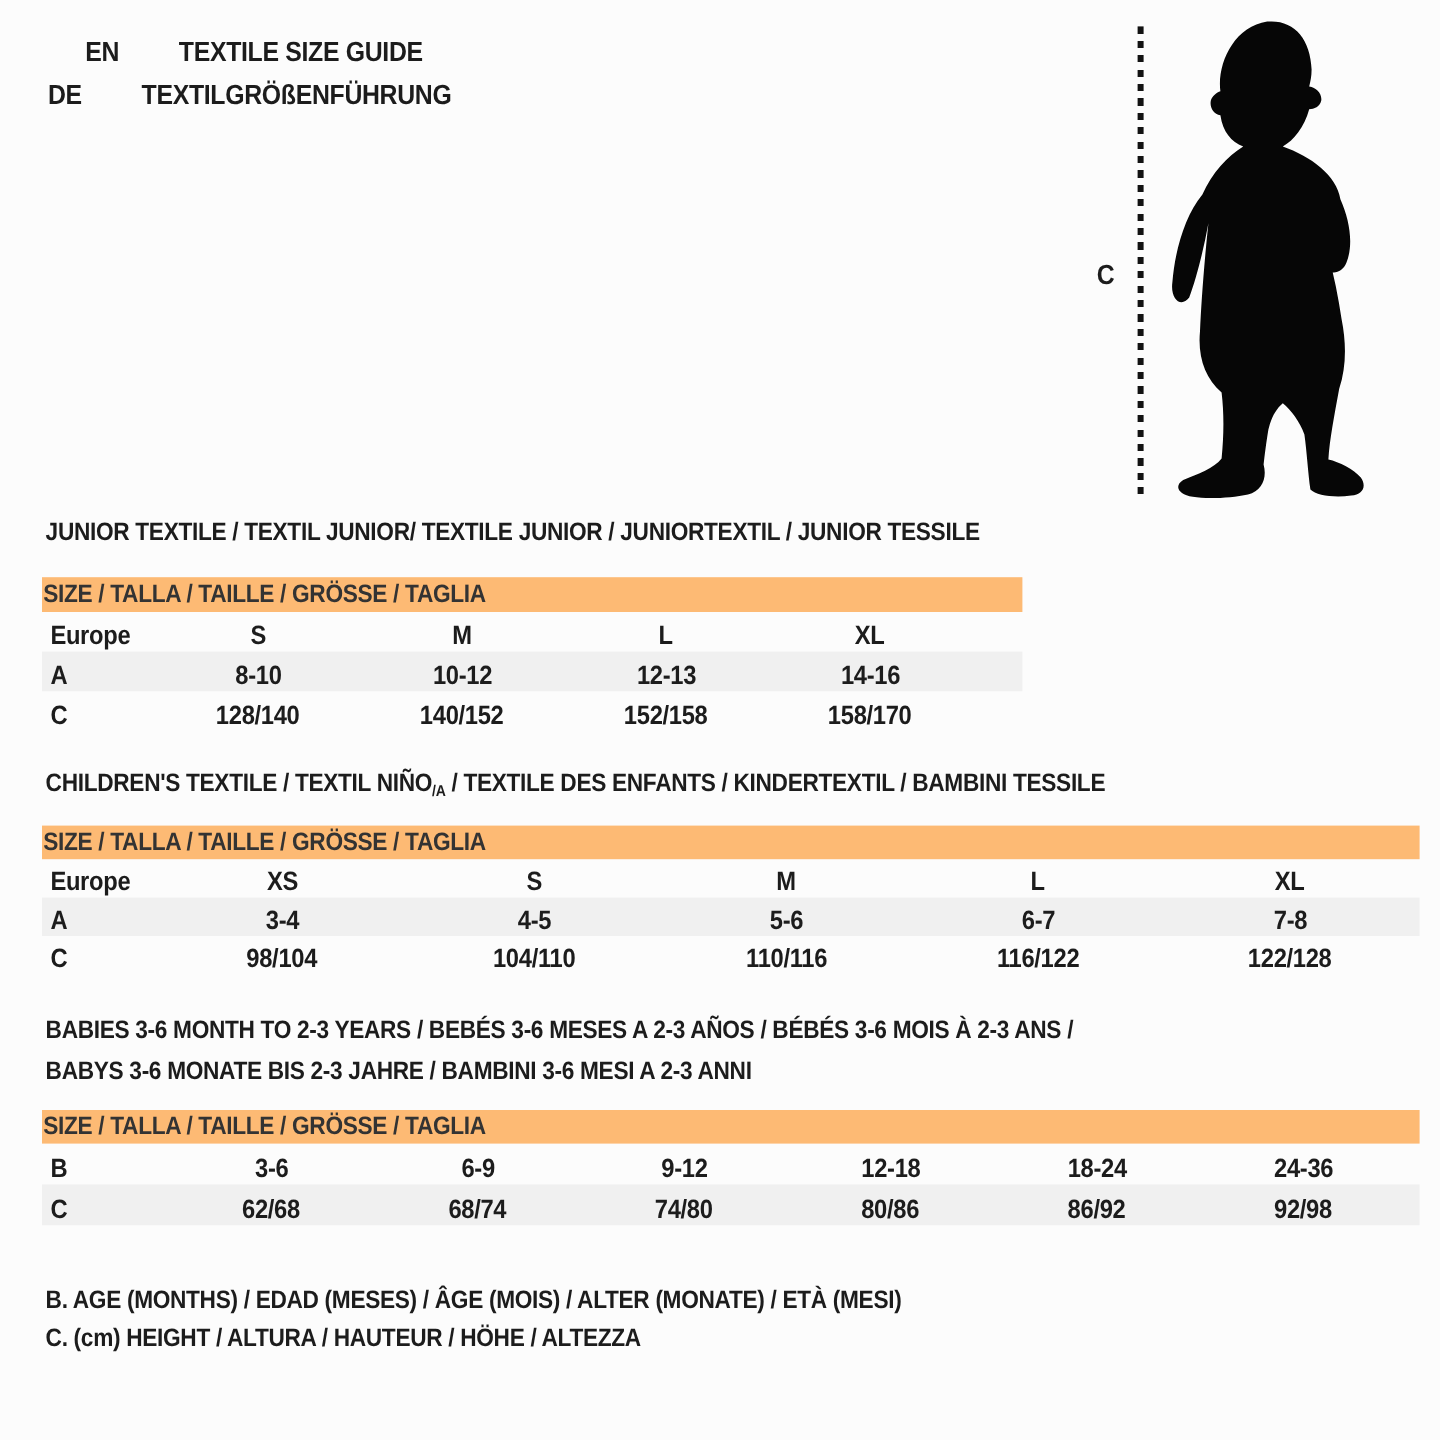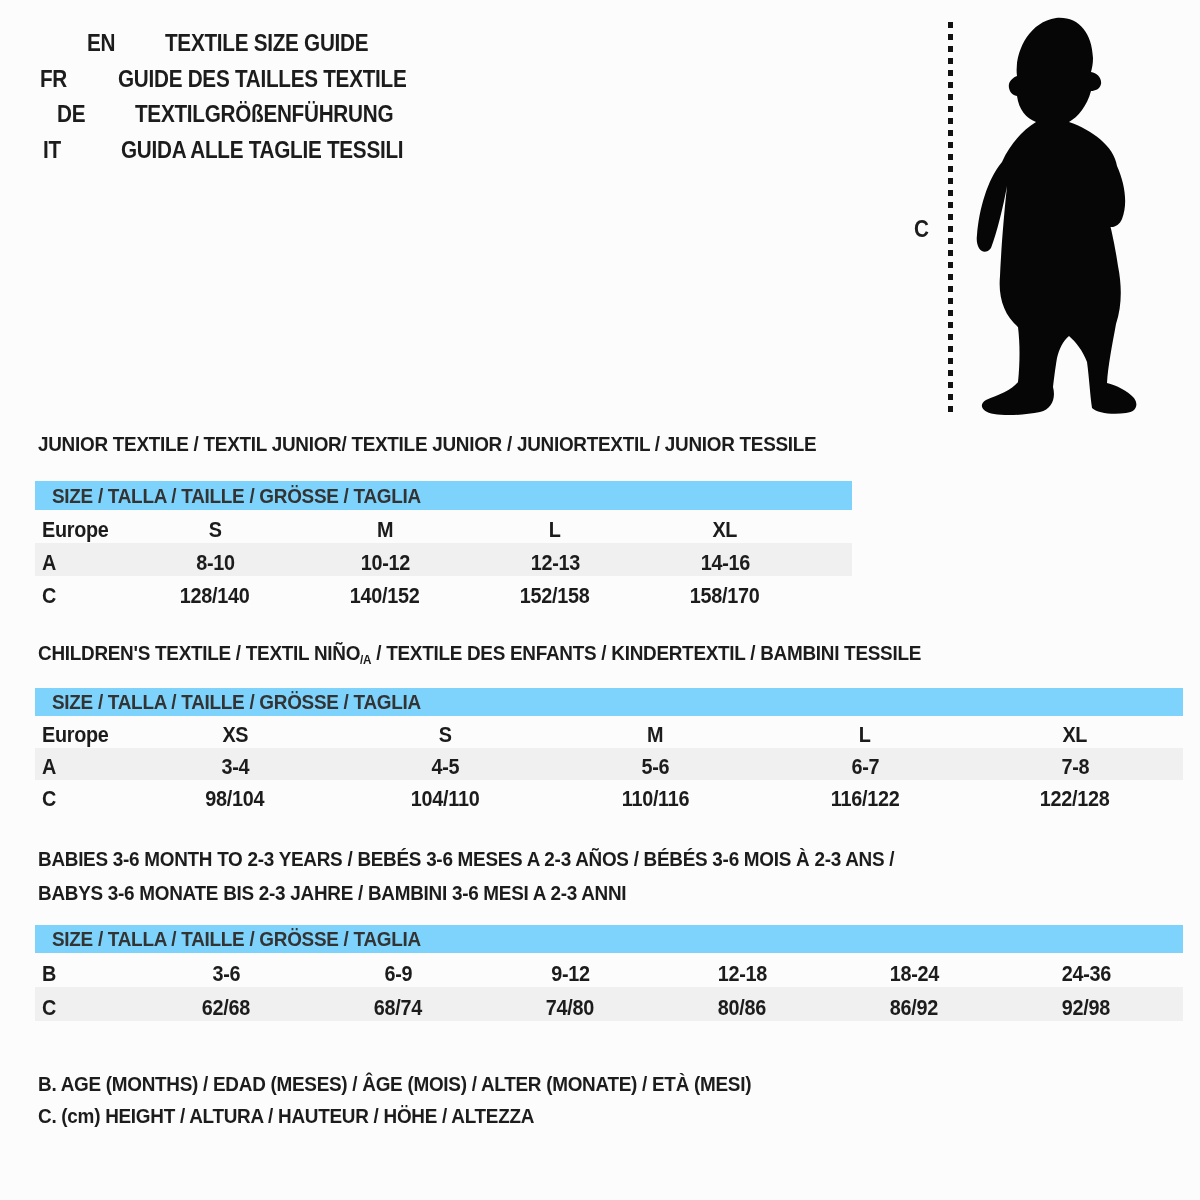--- a/index.html
+++ b/index.html
@@ -23,22 +23,22 @@
     background:repeating-linear-gradient(to bottom,#121212 0 6px,transparent 6px 12px);}
   .c-label{left:914px;top:216px;font-size:23px;}
   .silhouette{left:966px;top:14px;}
 
   
   .sec-title{position:absolute;font-size:21px;letter-spacing:-.3px;}
   .title-sub{font-size:13px;vertical-align:-4px;}
 
   
   .size-table{position:absolute;font-size:22px;letter-spacing:-.3px;}
-  .size-bar{background:#7dd3fc;color:#333333;height:29px;line-height:29px;
-    padding-left:17px;font-size:21px;}
+  .size-bar{background:#fdba74;color:#333333;height:29px;line-height:29px;
+    padding-left:1px;font-size:21px;}
   .trow{display:flex;align-items:flex-end;}
   .trow.band{background:#f0f0f0;}
   .tlabel{padding-left:7px;}
   .tcell{text-align:center;}
 
   .t-junior{left:35px;top:481px;width:817px;}
   .t-junior .trow{height:33px;}
   .t-junior .tlabel{width:88px;flex:0 0 88px;}
   .t-junior .tcell{width:170px;flex:0 0 170px;}
 
@@ -60,30 +60,22 @@
 </style>
 </head>
 <body>
 
 <div class="abs langs">
   <div class="lang-row">
     <span class="lang-code"><span class="cx">EN</span></span>
     <span class="cx">TEXTILE SIZE GUIDE</span>
   </div>
   <div class="lang-row">
-    <span class="lang-code"><span class="cx">FR</span></span>
-    <span class="cx">GUIDE DES TAILLES TEXTILE</span>
-  </div>
-  <div class="lang-row">
     <span class="lang-code"><span class="cx">DE</span></span>
     <span class="cx">TEXTILGRÖßENFÜHRUNG</span>
-  </div>
-  <div class="lang-row">
-    <span class="lang-code"><span class="cx">IT</span></span>
-    <span class="cx">GUIDA ALLE TAGLIE TESSILI</span>
   </div>
 </div>
 
 <div class="abs dash-line"></div>
 <div class="abs c-label"><span class="cx">C</span></div>
 <svg class="abs silhouette" width="186" height="408" viewBox="0 0 186 408">
   <path fill="#060606" d="
     M 90 4
     C 112 2 126 18 127 44
     C 127 50 126 54 125 58

